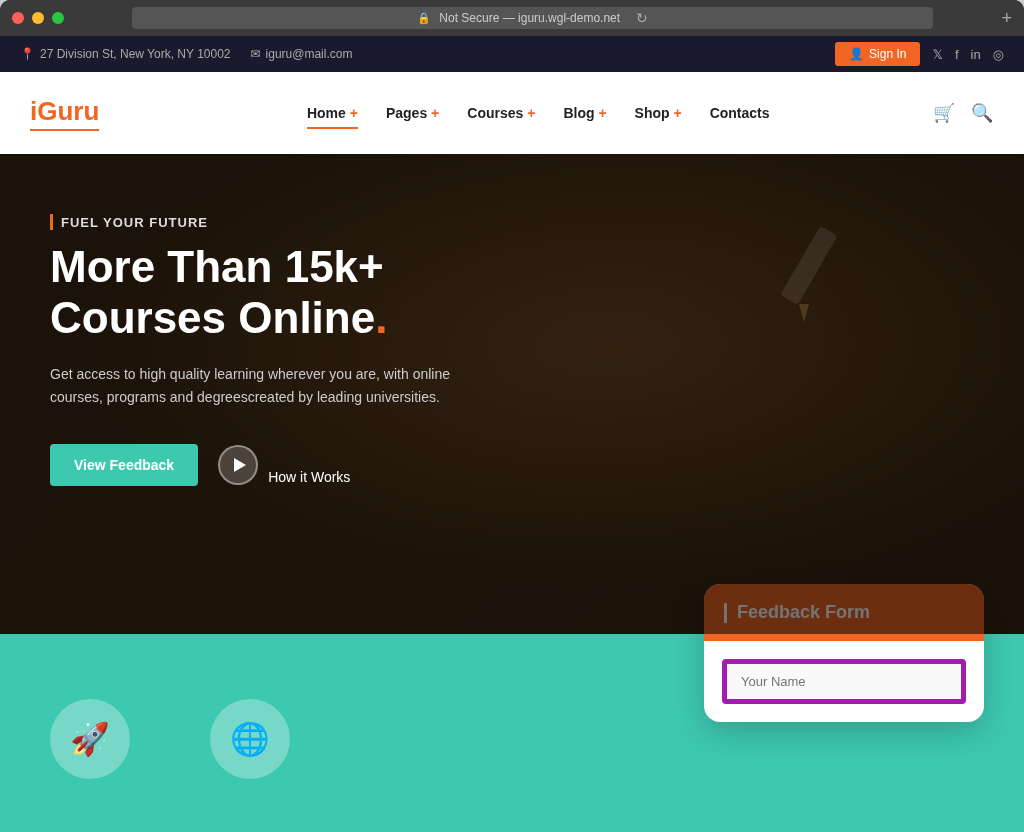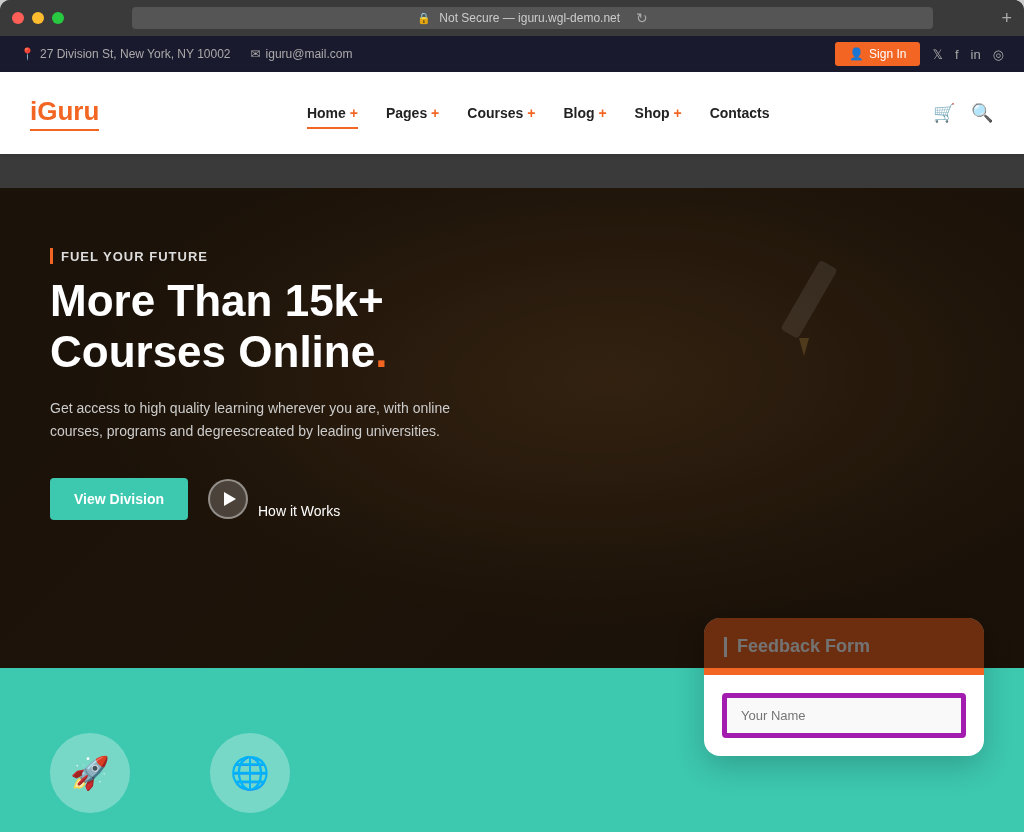--- a/index.html
+++ b/index.html
@@ -197,21 +197,20 @@
       color: #555;
       cursor: pointer;
     }
 
     
     .hero {
       position: relative;
       height: 480px;
       overflow: hidden;
       background: #2a2a2a;
-      margin-top: 34px;
     }
 
     .hero-overlay {
       position: absolute;
       inset: 0;
       background: rgba(0,0,0,0.55);
       z-index: 1;
     }
 
     .hero-bg {
@@ -499,21 +498,21 @@
 
         <h1 class="hero-title">
           <span>More Than 15k+</span><br>
           <span>Courses Online</span><span class="dot">.</span>
         </h1>
 
         <p class="hero-desc">Get access to high quality learning wherever you are, with online courses, programs and degreescreated by leading universities.</p>
 
         <div class="hero-actions">
           <button class="btn-view-courses">
-            <span>View Division</span>
+            <span>View Feedback</span>
           </button>
 
           <div class="btn-play">
             <div class="play-circle">
               <div class="play-triangle"></div>
             </div>
             <span class="how-it-works-text">How it Works</span>
           </div>
         </div>
       </div>

